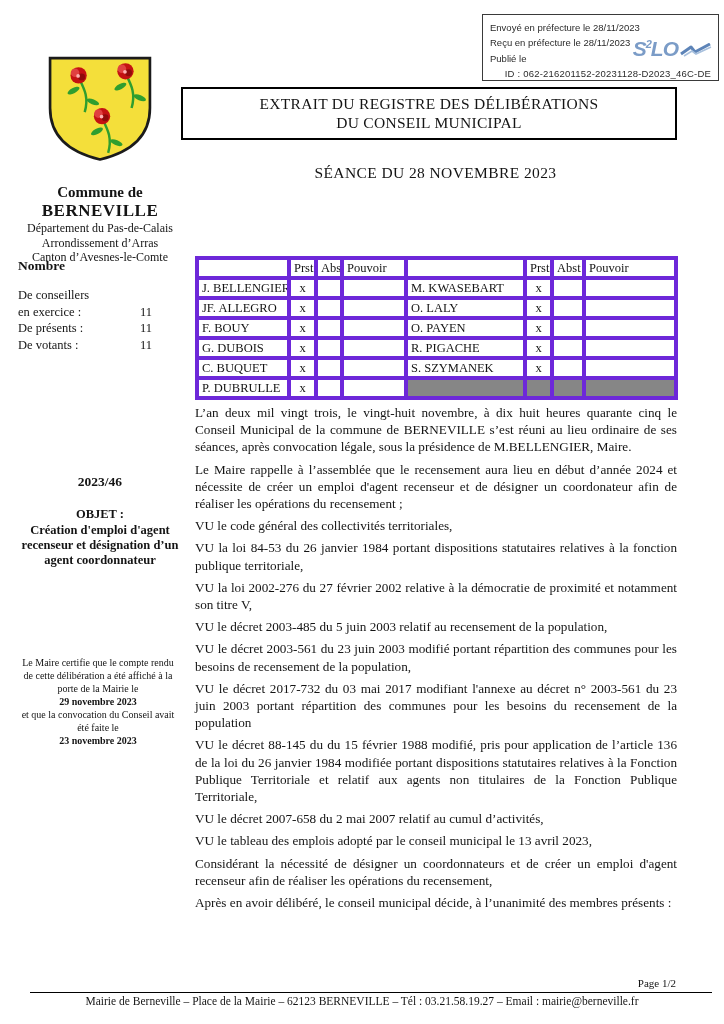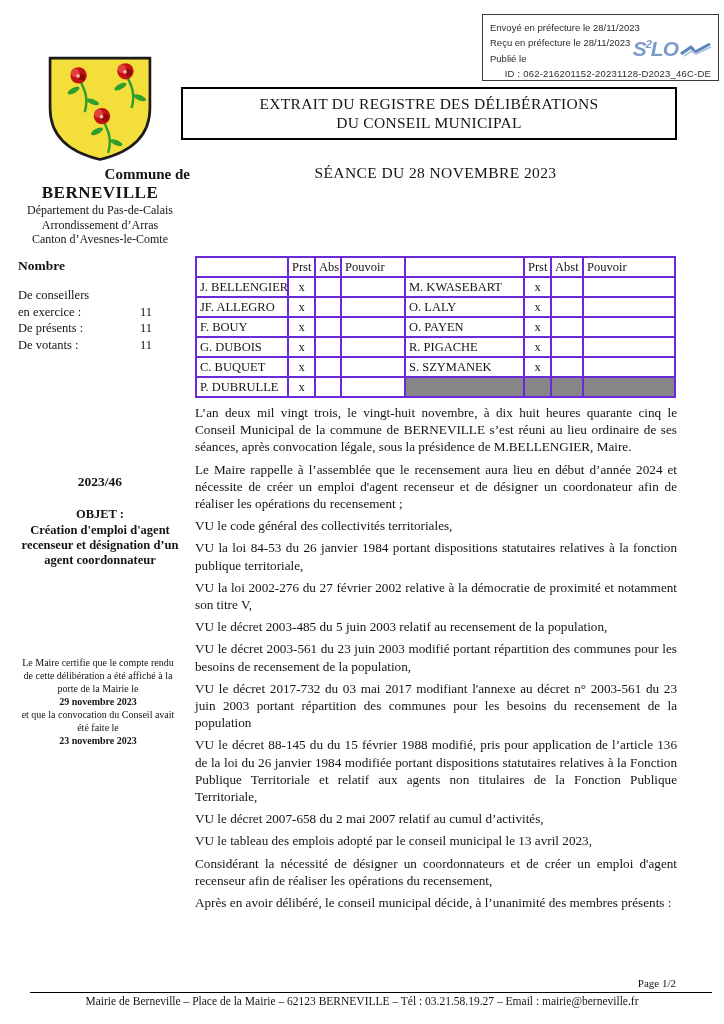--- a/index.html
+++ b/index.html
@@ -30,36 +30,36 @@
     position:absolute; left:181px; top:87px; width:496px;
     border:2px solid #000; text-align:center; padding:5px 4px 6px 4px;
     font-size:15.5px; line-height:19px; letter-spacing:0.3px;
   }
   .seance {
     position:absolute; left:195px; top:164px; width:481px; text-align:center;
     font-size:15.5px; letter-spacing:0.4px;
   }
   
   .crest-wrap { position:absolute; left:10px; top:55px; width:180px; text-align:center; }
-  .commune-line1 { font-weight:bold; font-size:15px; margin-top:0;text-align:right; }
+  .commune-line1 { font-weight:bold; font-size:15px; margin-top:18px; }
   .commune-line2 { font-weight:bold; font-size:17px; letter-spacing:0.5px; }
   .commune-sub { font-size:12px; line-height:14.5px; }
   .nombre-title { position:absolute; left:18px; top:258px; font-weight:bold; font-size:13.5px; }
   .counts { position:absolute; left:18px; top:287px; width:134px; font-size:12.5px; line-height:16.5px; }
   .count-row { display:flex; justify-content:space-between;text-align:right; }
   .ref-num { position:absolute; left:10px; top:432px; width:180px; text-align:center; font-weight:bold; font-size:13.5px;margin-top:42px; }
   .objet { position:absolute; left:10px; top:466px; width:180px; text-align:center; font-weight:bold; font-size:12.5px; line-height:15px;margin-top:41px; }
   .objet .objet-label { margin-bottom:1px; }
   .secretaire { position:absolute; left:18px; top:549px; font-weight:bold; font-size:12.5px; line-height:15px; }
   .certify { position:absolute; left:18px; top:656px; width:160px; text-align:center; font-size:10px; line-height:13px; }
   .certify .date { font-weight:bold; }
   
   .attend { position:absolute; left:195px; top:256px; width:481px; }
   .attend table { border-collapse:collapse; width:100%; table-layout:fixed; }
-  .attend td { border:2px solid #6d28d9; height:20px; font-size:12.5px; padding:0 3px; overflow:hidden; white-space:nowrap; }
+  .attend td { border:4px solid #6d28d9; height:20px; font-size:12.5px; padding:0 3px; overflow:hidden; white-space:nowrap; }
   .attend td.c { text-align:center; }
   .attend td.gray { background:#868686; }
   
   .body-text {
     position:absolute; left:195px; top:404px; width:482px;
     font-size:13.2px; line-height:17.2px; text-align:justify;
   }
   .body-text p { margin:0 0 5px 0; }
   
   .page-num { position:absolute; right:48px; top:977px; font-size:11px; }

